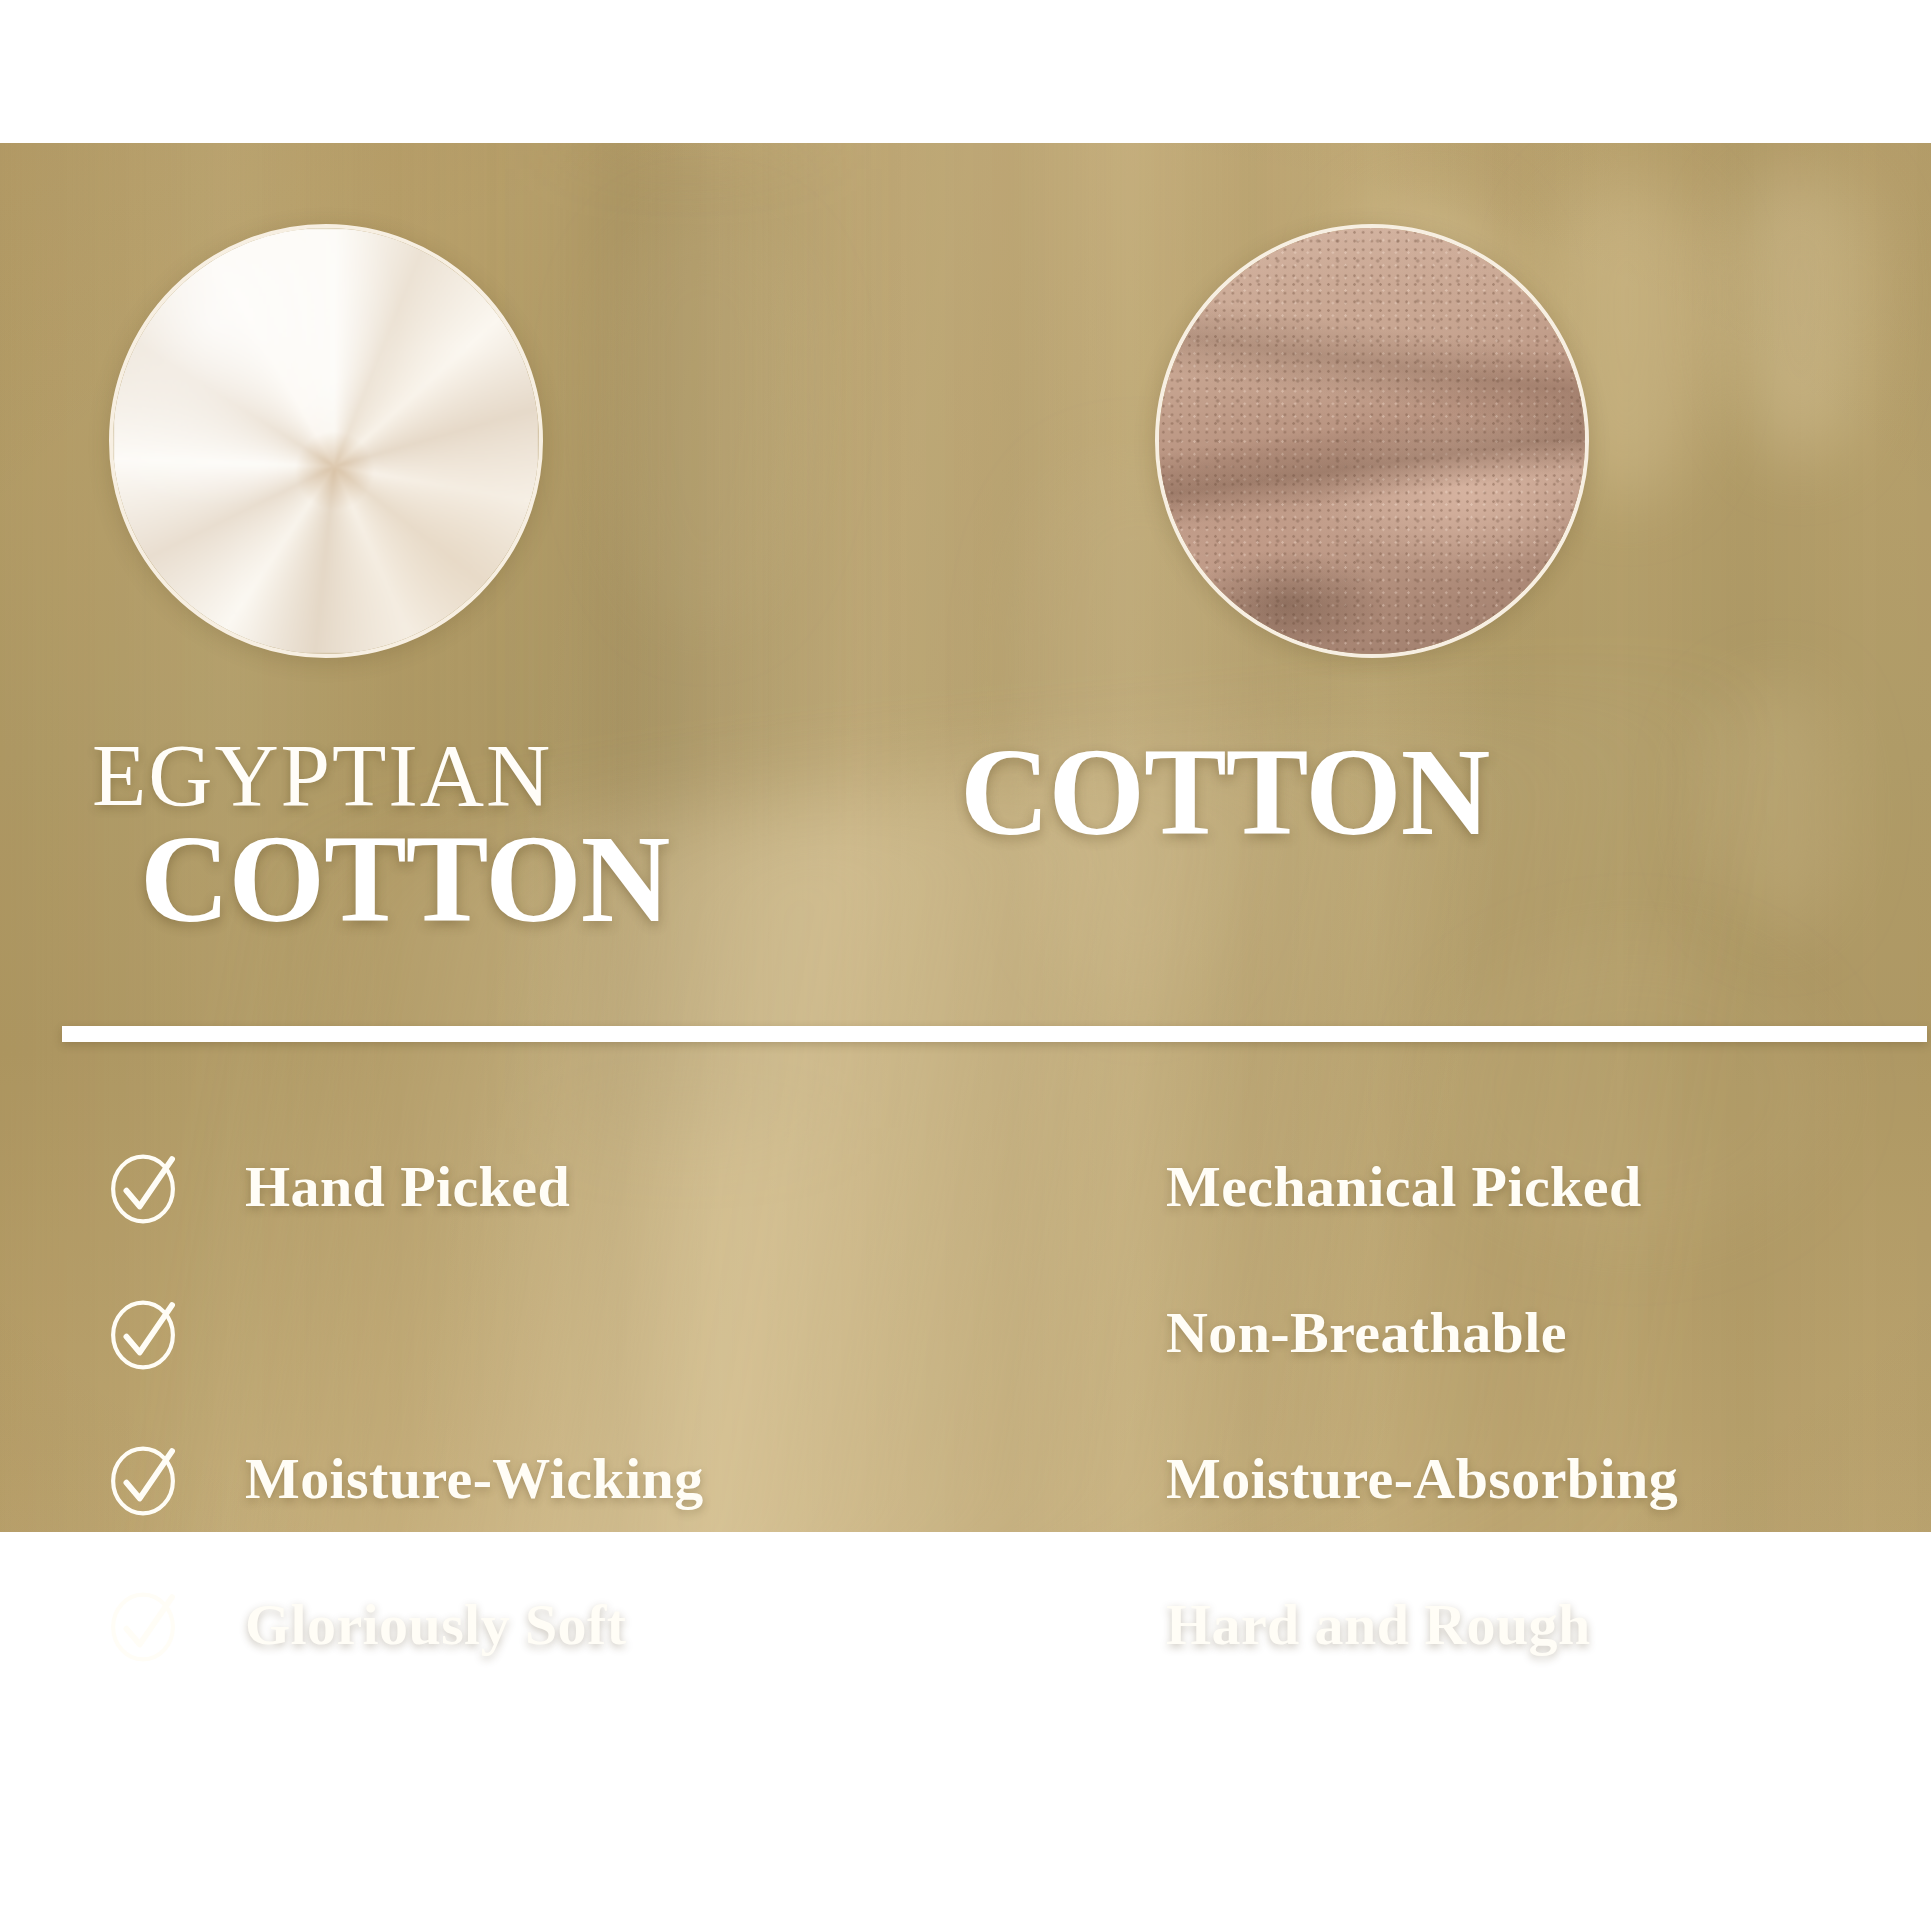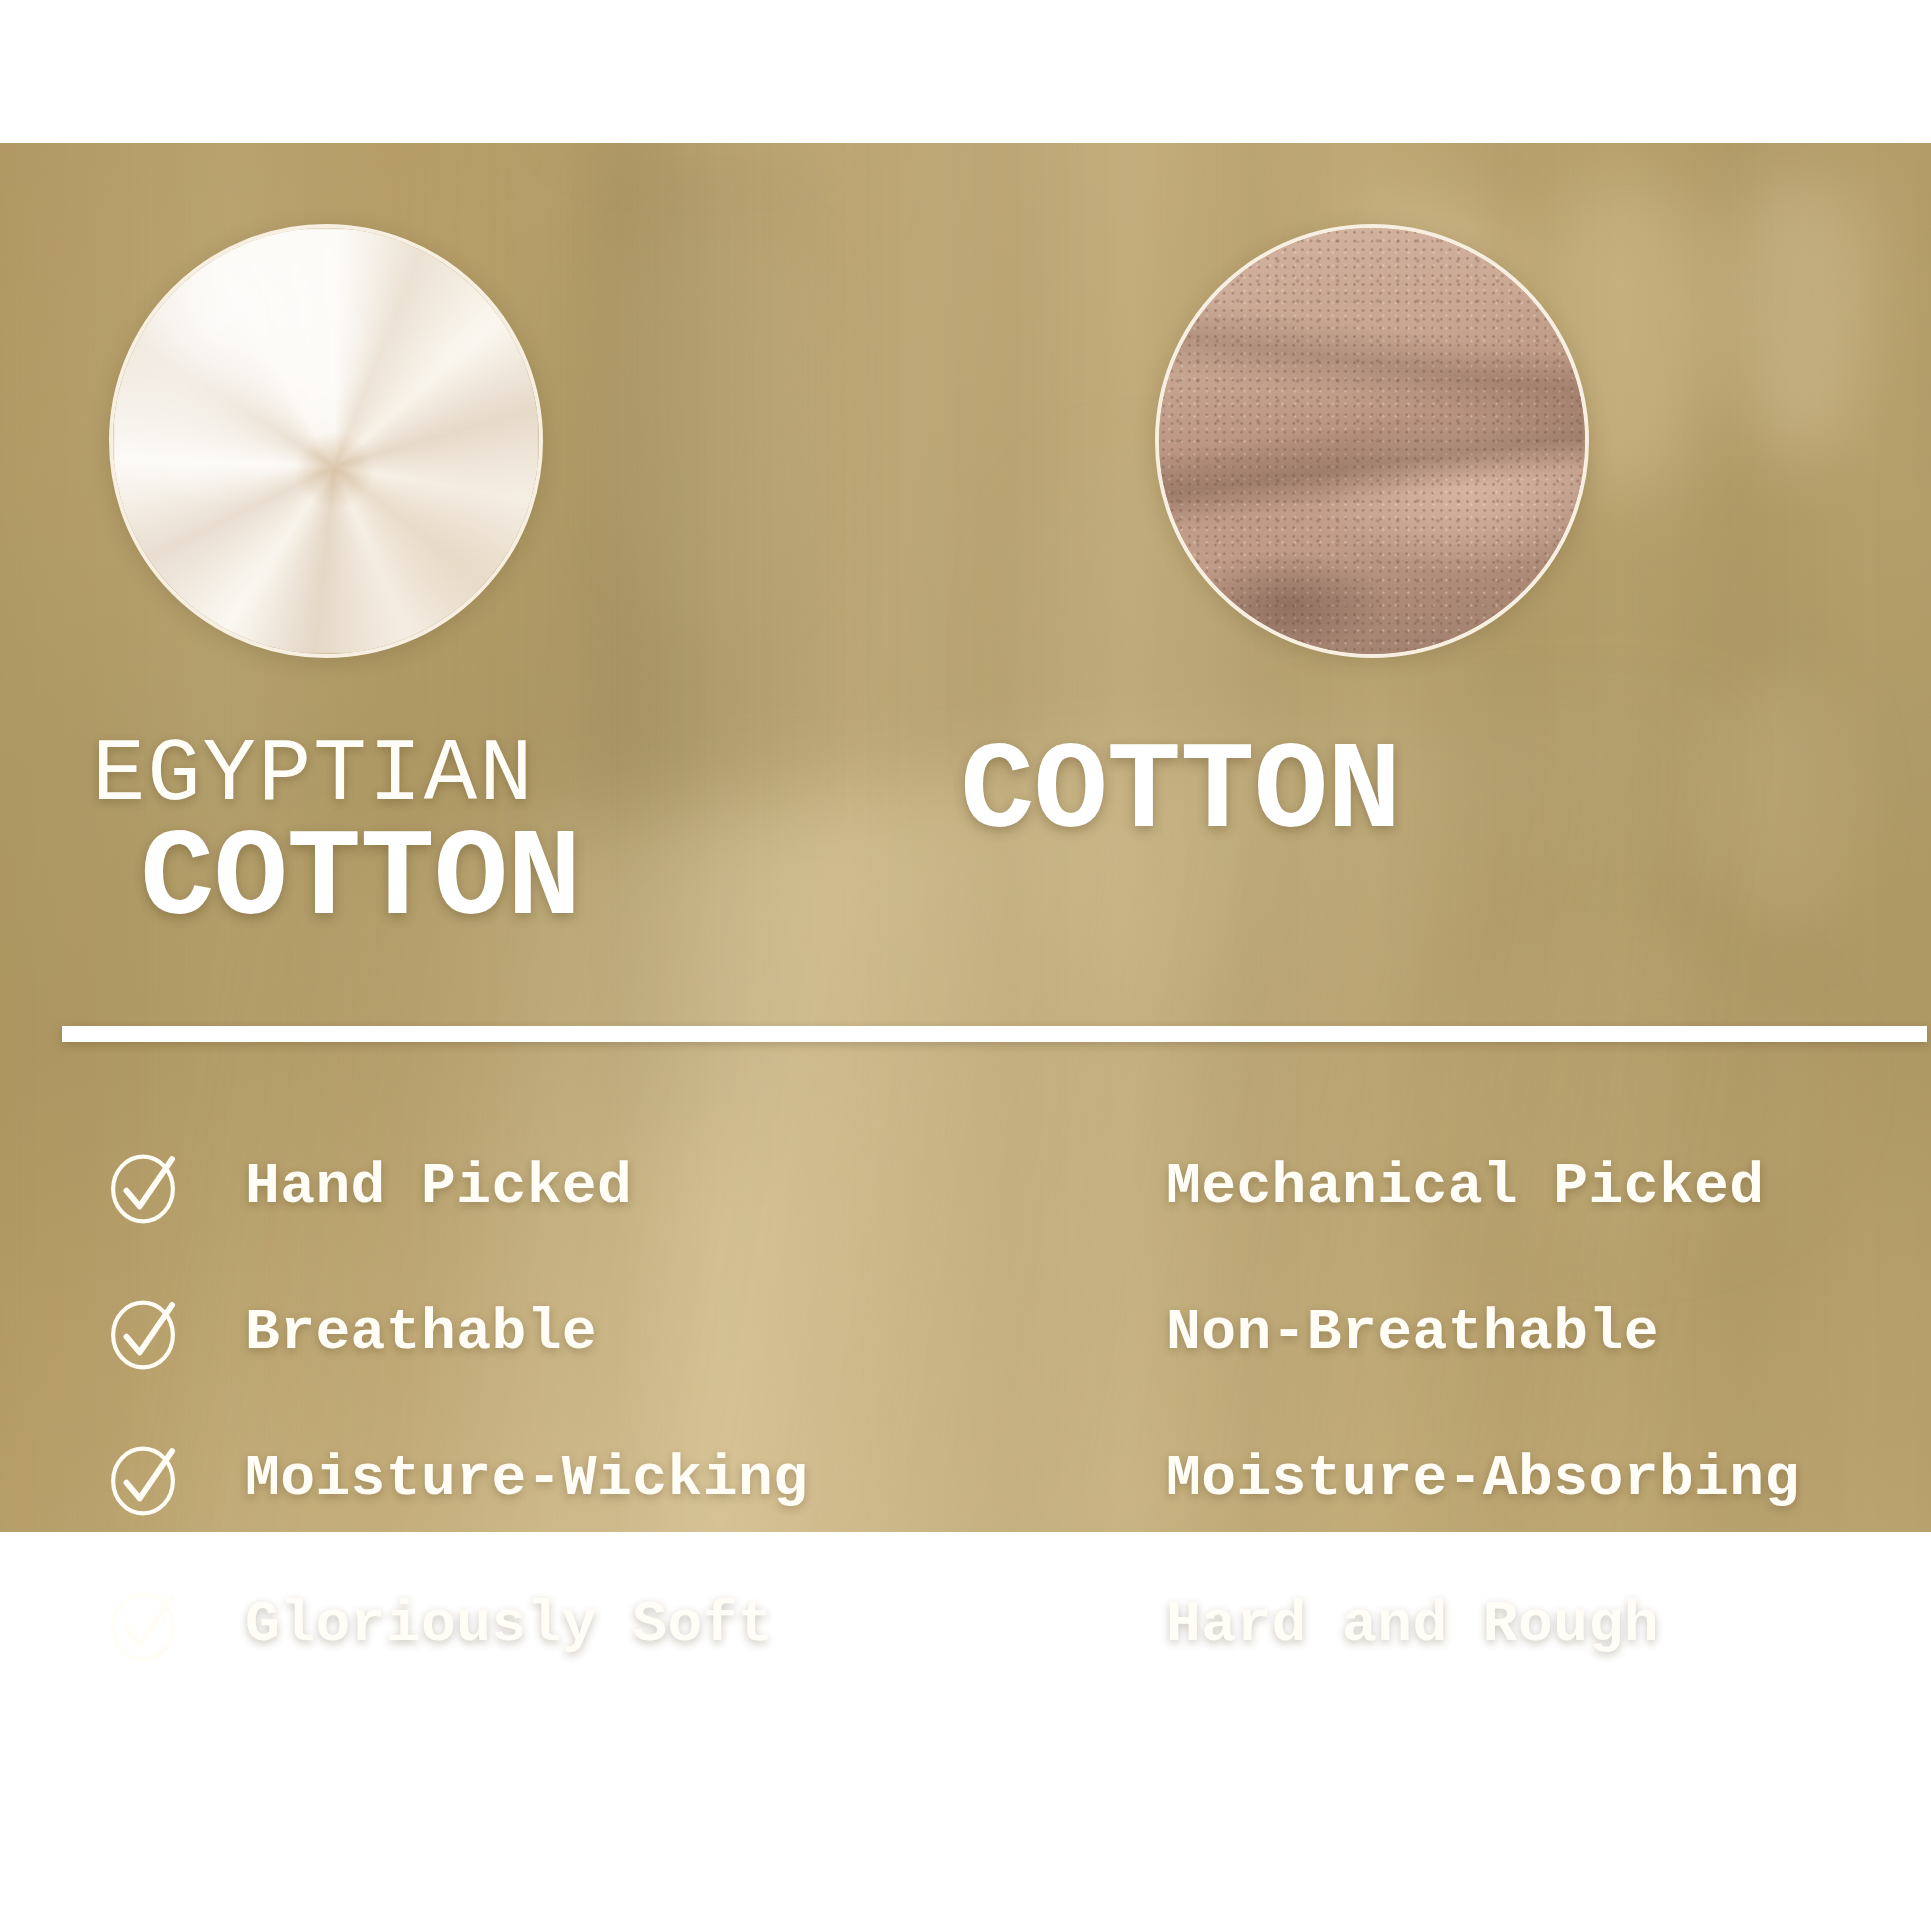--- a/index.html
+++ b/index.html
@@ -6,21 +6,21 @@
     margin: 0;
     padding: 0;
     background: #ffffff;
   }
   #stage {
     position: relative;
     width: 1931px;
     height: 1679px;
     background: #ffffff;
     overflow: hidden;
-    font-family: Liberation Mono, monospace;
+    font-family: Liberation Serif, serif;
   }
 
   
   .bg-band {
     position: absolute;
     left: 0;
     right: 0;
     top: 143px;
     height: 1641px;
     overflow: hidden;
@@ -349,21 +349,20 @@
           <span class="feat-text plain">Mechanical Picked</span>
         </div>
       </div>
 
       <div class="row">
         <div class="cell cell-left">
           <svg class="check-icon" viewBox="0 0 100 100">
             <ellipse cx="47" cy="53" rx="36" ry="39" fill="none" stroke="#fffdf6" stroke-width="5"></ellipse>
             <path d="M27 55 L43 74 L82 17" fill="none" stroke="#fffdf6" stroke-width="7" stroke-linecap="round" stroke-linejoin="round"></path>
           </svg>
-          <span class="feat-text">Breathable</span>
         </div>
         <div class="cell cell-right">
           <span class="feat-text plain">Non-Breathable</span>
         </div>
       </div>
 
       <div class="row">
         <div class="cell cell-left">
           <svg class="check-icon" viewBox="0 0 100 100">
             <ellipse cx="47" cy="53" rx="36" ry="39" fill="none" stroke="#fffdf6" stroke-width="5"></ellipse>

